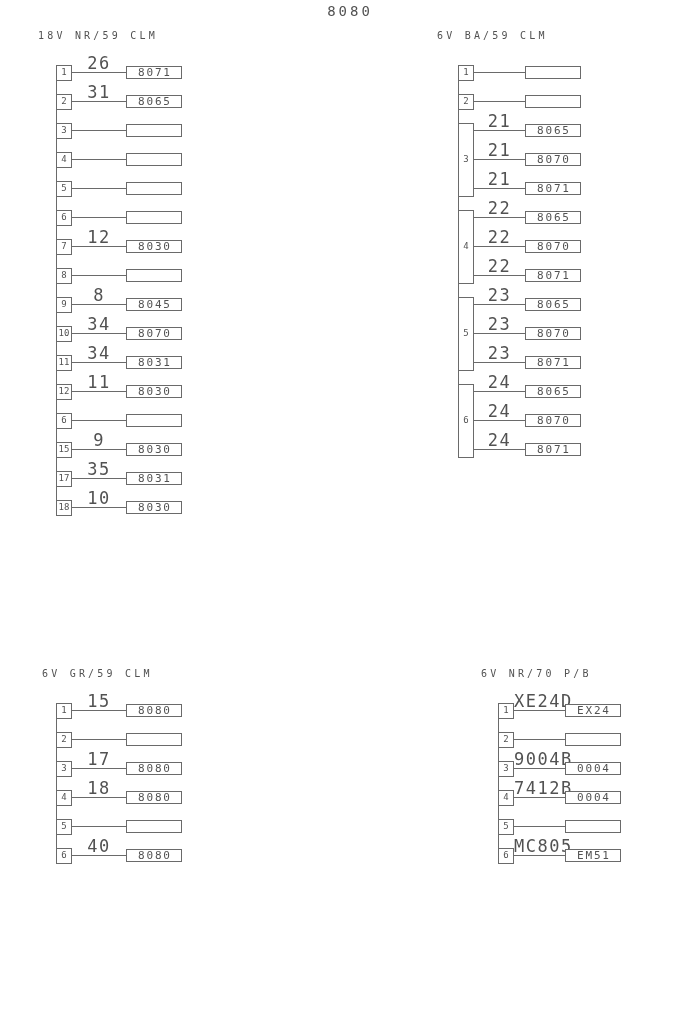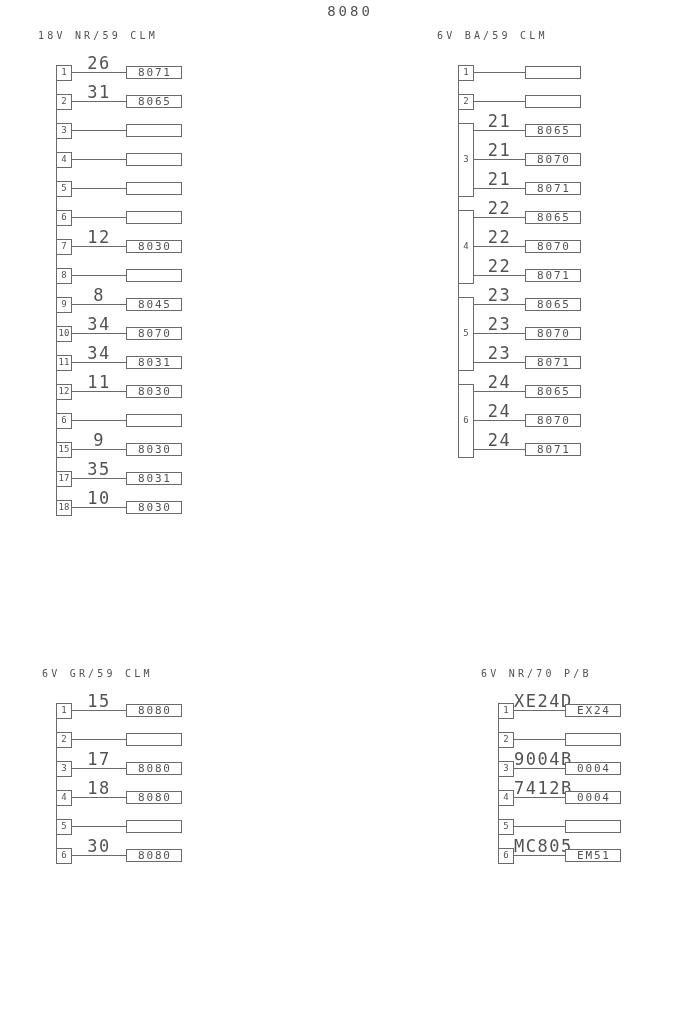--- a/index.html
+++ b/index.html
@@ -450,21 +450,21 @@
             <div class="wire-line"></div>
             <div class="dest-box"></div>
           </div>
           <div class="pin-box">
             <span class="pin-num">5</span>
           </div>
         </div>
         <div class="grp">
           <div class="wire-row">
             <div class="wire-line"></div>
-            <span class="wire-num">30</span>
+            <span class="wire-num">40</span>
             <div class="dest-box">
               <span class="dest-label">8080</span>
             </div>
           </div>
           <div class="pin-box">
             <span class="pin-num">6</span>
           </div>
         </div>
       </div>
   </div>

